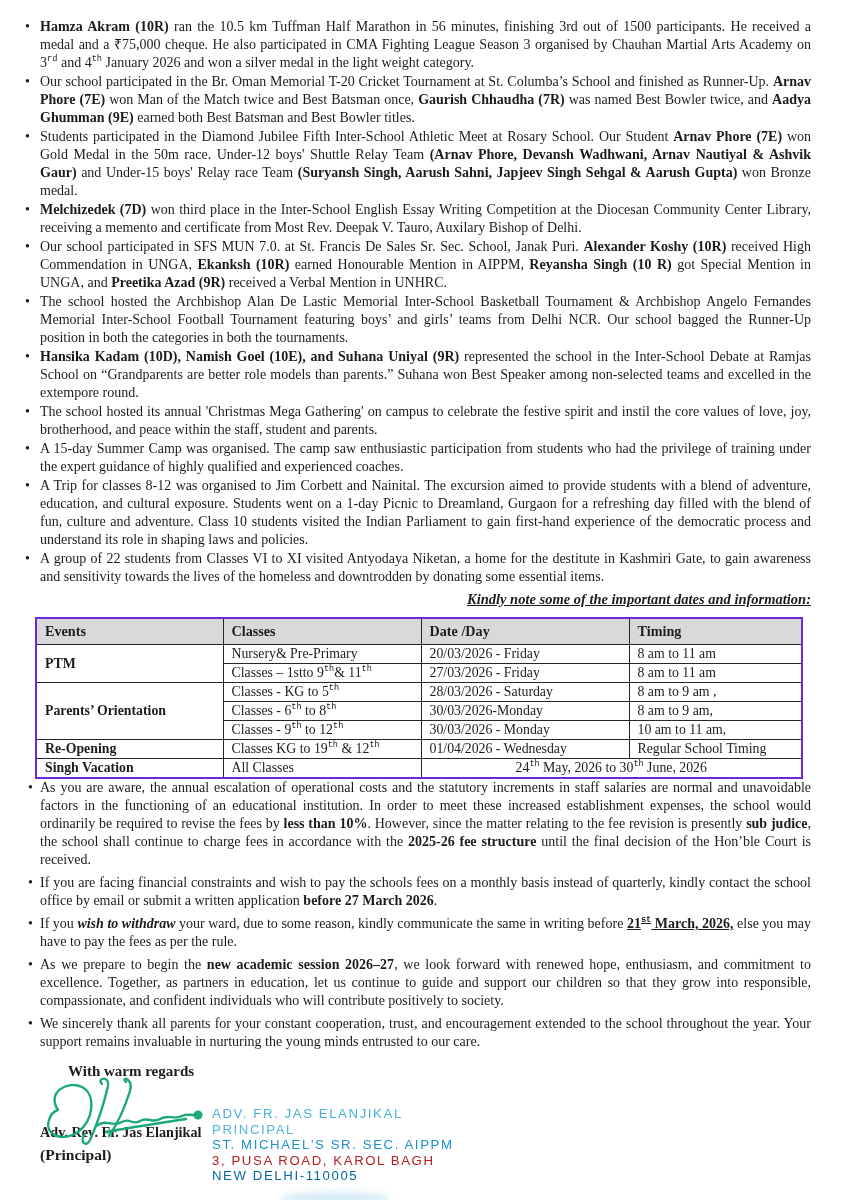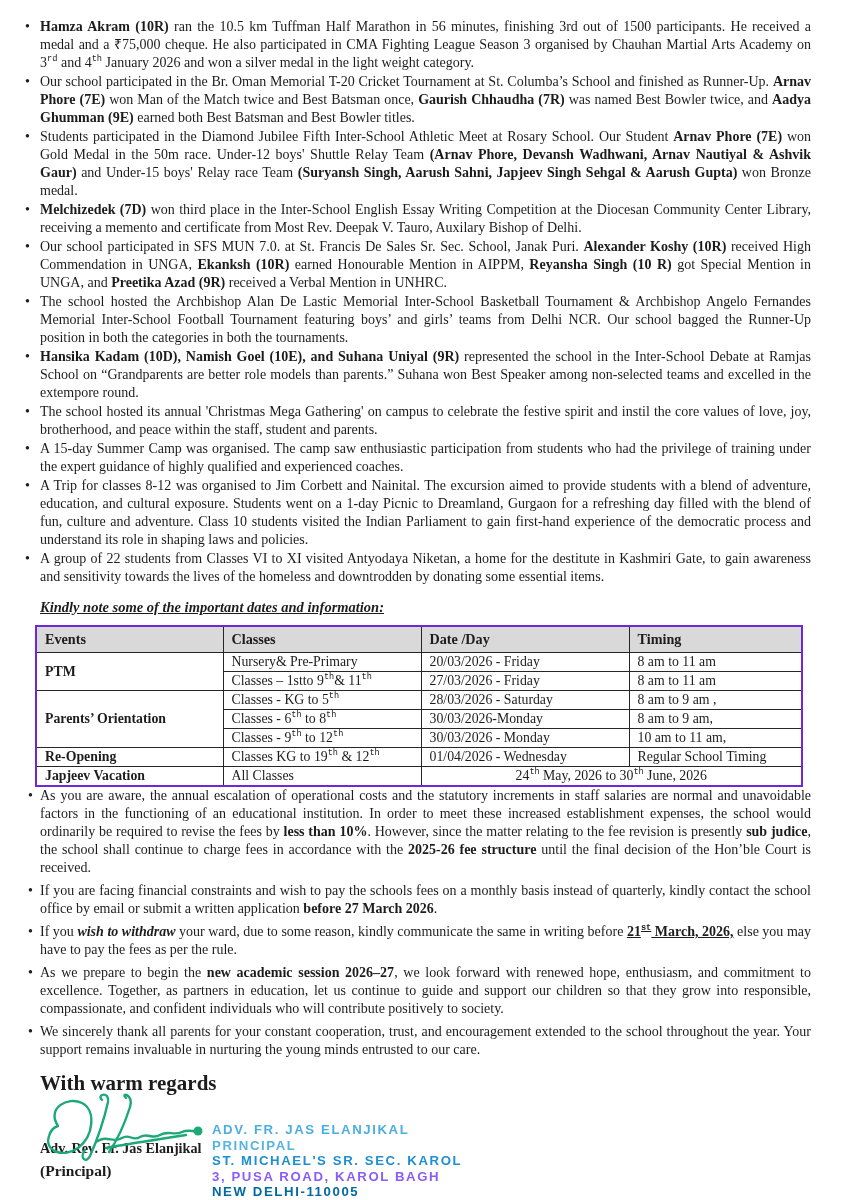--- a/index.html
+++ b/index.html
@@ -13,49 +13,49 @@
   ul.list { list-style:none; margin:0; padding:0; }
   .list li { position:relative; text-align:justify; font-size:14px; line-height:18px; }
   .list-top { padding-left:22px; }
   .list-top li { margin-bottom:1px; }
   .list-top li::before { content:"\2022"; position:absolute; left:-15px; top:0; }
   .list-bottom { margin-left:-2px; margin-right:-1px; margin-top:18px; }
   .list-bottom li { margin-bottom:5px; }
   .list-bottom li::before { content:"\2022"; position:absolute; left:-12px; top:0; }
 
   .section-heading {
-    margin:12px 0 9px 0; font-weight:bold; font-style:italic;
-    text-decoration:underline; font-size:14.5px; line-height:18px;
+    margin:4px 0 9px 0; font-weight:bold; font-style:italic;
+    text-decoration:underline; font-size:14.5px; line-height:18px;text-align:right;
   }
 
   table.dates-table {
     border-collapse:collapse; margin-left:-5px; width:766px;
     font-size:13.8px; table-layout:fixed;
   }
   .dates-table th, .dates-table td {
     border:1px solid #262626; padding:1px 8px; vertical-align:middle;
     overflow:hidden; white-space:nowrap;
   }
   .dates-table thead th {
     background:#d9d9d9; text-align:left; font-size:14.2px;
     padding-top:4px; padding-bottom:4px; font-weight:bold;
   }
   .dates-table tbody tr { height:19px; }
   .dates-table { border:2px solid #6d28d9; }
 
   .closing { margin-top:12px; }
-  .regards { font-weight:bold; font-size:21px; }
+  .regards { font-weight:bold; font-size:15px;margin-left:28px; }
   .sig-row { display:flex; align-items:flex-start; }
   .sig-left { position:relative; width:170px; padding-top:44px; flex:0 0 auto; }
   .signature-svg { position:absolute; top:-6px; left:-4px; }
   .sig-name { font-weight:bold; font-size:14.2px; white-space:nowrap; }
   .sig-title { font-weight:bold; font-size:15.5px; margin-top:5px; }
   .stamp {
     margin-left:2px; margin-top:26px;
-    font-family:"Liberation Sans", sans-serif; font-weight:bold;
+    font-family:"Liberation Sans", sans-serif; font-weight:normal;
     font-size:13.2px; letter-spacing:1.6px; line-height:15.6px;
   }
   .stamp-line { white-space:nowrap; }
   .stamp-smudge {
     width:110px; height:13px; border-radius:50%;
     background:#6ebade; opacity:0.28; filter:blur(3px);
     margin:8px 0 0 70px;
   }
 </style>
 </head>
@@ -124,21 +124,21 @@
           <td><span>30/03/2026 - Monday</span></td>
           <td><span>10 am to 11 am,</span></td>
         </tr>
         <tr>
           <td><span style="font-weight: bold;">Re-Opening</span></td>
           <td><span>Classes KG to 19</span><sup>th</sup><span> &amp; 12</span><sup>th</sup></td>
           <td><span>01/04/2026 - Wednesday</span></td>
           <td><span>Regular School Timing</span></td>
         </tr>
         <tr>
-          <td><span style="font-weight: bold;">Japjeev Vacation</span></td>
+          <td><span style="font-weight: bold;">Singh Vacation</span></td>
           <td><span>All Classes</span></td>
           <td colspan="2" style="text-align: center;"><span>24</span><sup>th</sup><span> May, 2026 to 30</span><sup>th</sup><span> June, 2026</span></td>
         </tr>
       </tbody>
   </table>
 
   <ul class="list list-bottom" id="bottom-list">
       <li><span>As you are aware, the annual escalation of operational costs and the statutory increments in staff salaries are normal and unavoidable factors in the functioning of an educational institution. In order to meet these increased establishment expenses, the school would ordinarily be required to revise the fees by </span><span style="font-weight: bold;">less than 10%</span><span>. However, since the matter relating to the fee revision is presently </span><span style="font-weight: bold;">sub judice</span><span>, the school shall continue to charge fees in accordance with the </span><span style="font-weight: bold;">2025-26 fee structure</span><span> until the final decision of the Hon’ble Court is received.</span></li>
       <li><span>If you are facing financial constraints and wish to pay the schools fees on a monthly basis instead of quarterly, kindly contact the school office by email or submit a written application </span><span style="font-weight: bold;">before 27 March 2026</span><span>.</span></li>
       <li><span>If you </span><span style="font-weight: bold; font-style: italic;">wish to withdraw</span><span> your ward, due to some reason, kindly communicate the same in writing before </span><span style="font-weight: bold; text-decoration: underline;">21</span><sup style="font-weight: bold; text-decoration: underline;">st</sup><span style="font-weight: bold; text-decoration: underline;"> March, 2026,</span><span> else you may have to pay the fees as per the rule.</span></li>
@@ -160,22 +160,22 @@
           </g>
           <circle cx="162" cy="41" r="4.5" fill="#1ca877"></circle>
         </svg>
         <div class="sig-name">Adv. Rev. Fr. Jas Elanjikal</div>
         <div class="sig-title">(Principal)</div>
       </div>
       <div>
         <div class="stamp" id="stamp">
             <div class="stamp-line" style="color: rgb(74, 175, 222);">ADV. FR. JAS ELANJIKAL</div>
             <div class="stamp-line" style="color: rgb(85, 180, 224);">PRINCIPAL</div>
-            <div class="stamp-line" style="color: rgb(30, 143, 208);">ST. MICHAEL'S SR. SEC. KAROL</div>
-            <div class="stamp-line" style="color: #8b5cf6;">3, PUSA ROAD, KAROL BAGH</div>
+            <div class="stamp-line" style="color: rgb(30, 143, 208);">ST. MICHAEL'S SR. SEC. AIPPM</div>
+            <div class="stamp-line" style="color: #b91c1c;">3, PUSA ROAD, KAROL BAGH</div>
             <div class="stamp-line" style="color: #0369a1;">NEW DELHI-110005</div>
           </div>
         <div class="stamp-smudge"></div>
       </div>
     </div>
   </div>
 
 </div>
 
 </body></html>

